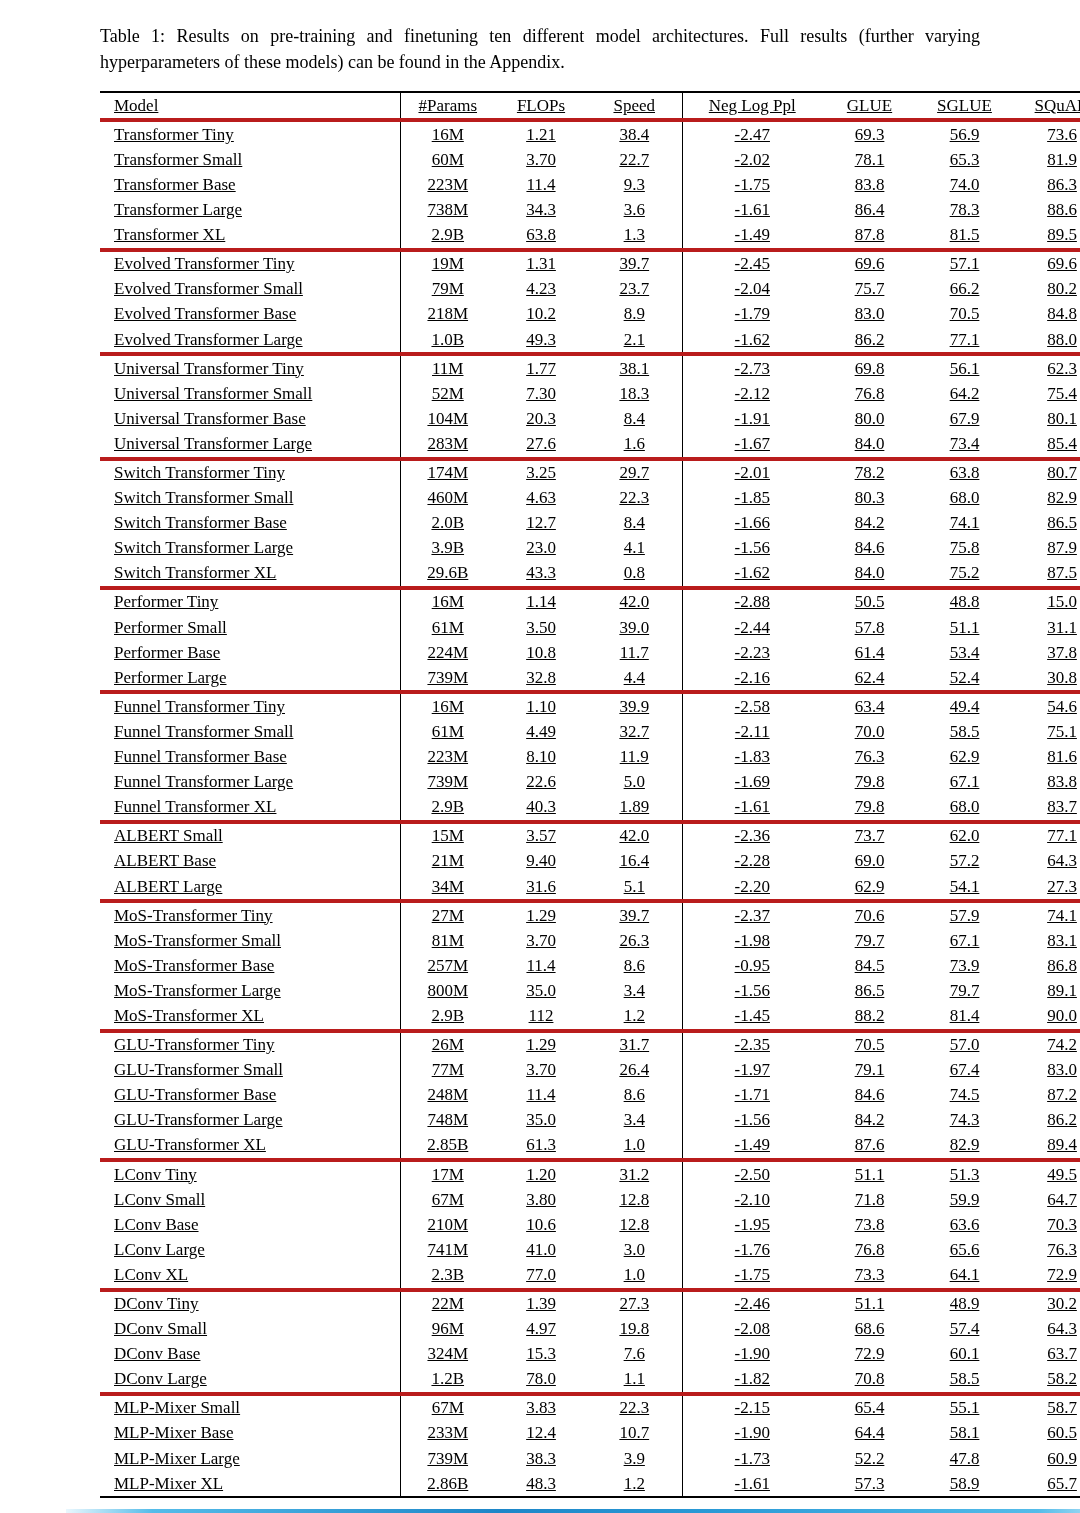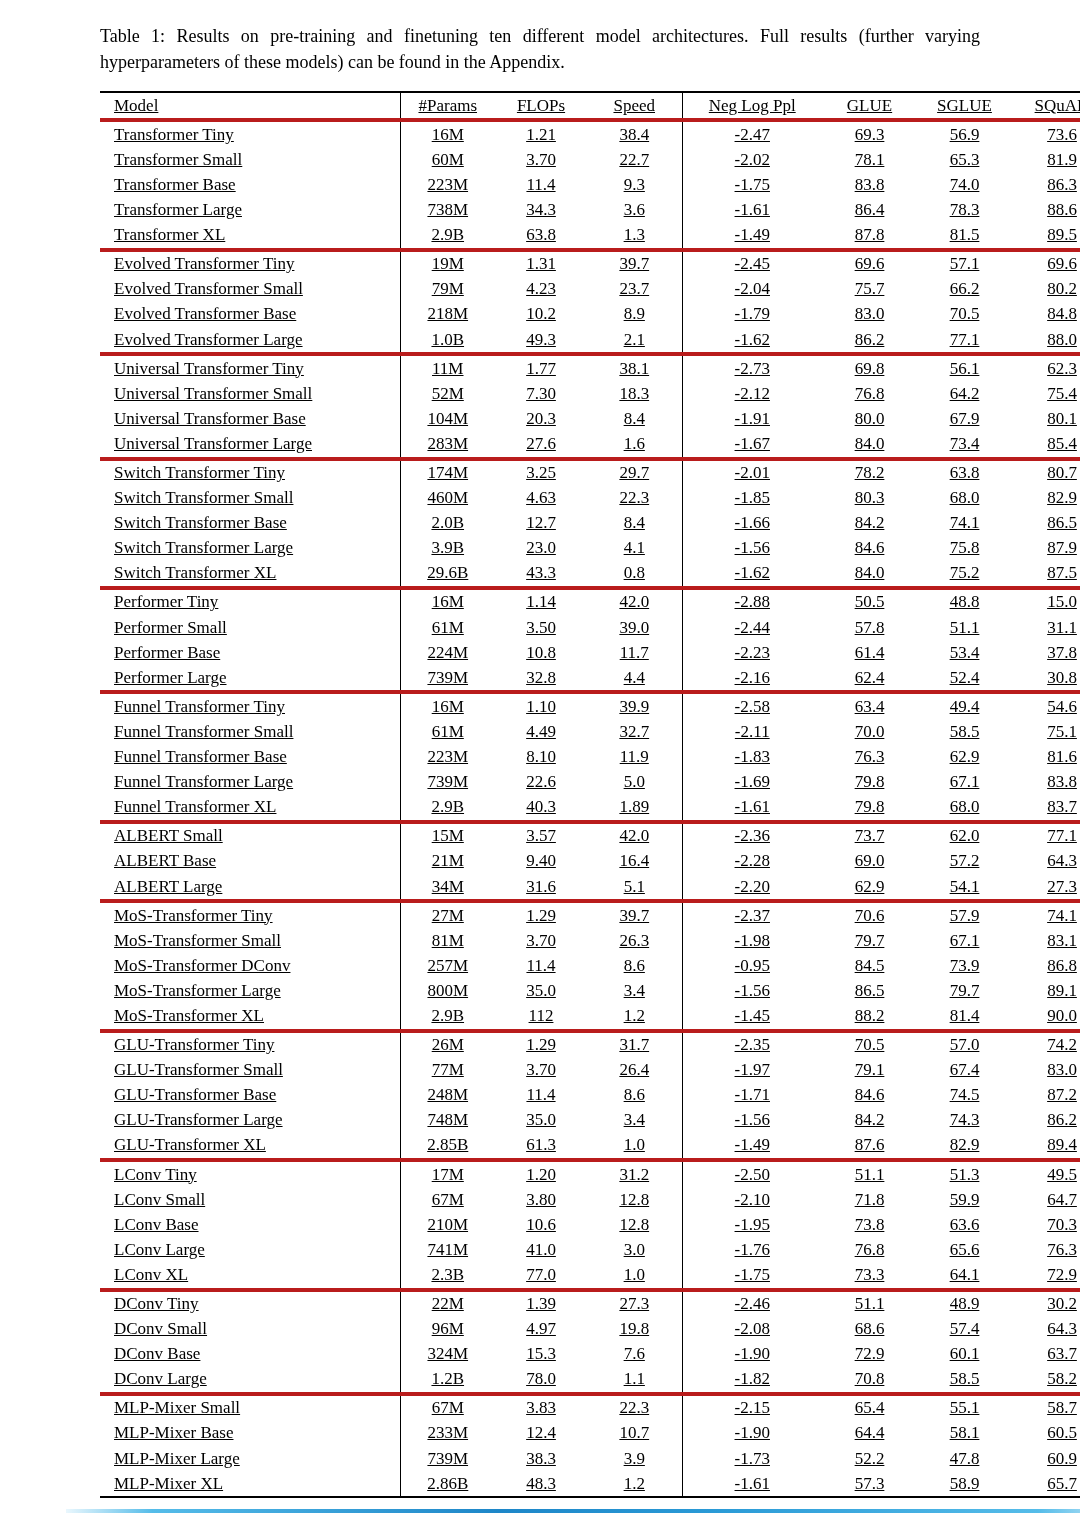--- a/index.html
+++ b/index.html
@@ -423,21 +423,21 @@
           <td>MoS-Transformer Small</td>
           <td>81M</td>
           <td>3.70</td>
           <td>26.3</td>
           <td>-1.98</td>
           <td>79.7</td>
           <td>67.1</td>
           <td>83.1</td>
         </tr>
         <tr>
-          <td>MoS-Transformer DConv</td>
+          <td>MoS-Transformer Base</td>
           <td>257M</td>
           <td>11.4</td>
           <td>8.6</td>
           <td>-0.95</td>
           <td>84.5</td>
           <td>73.9</td>
           <td>86.8</td>
         </tr>
         <tr>
           <td>MoS-Transformer Large</td>

